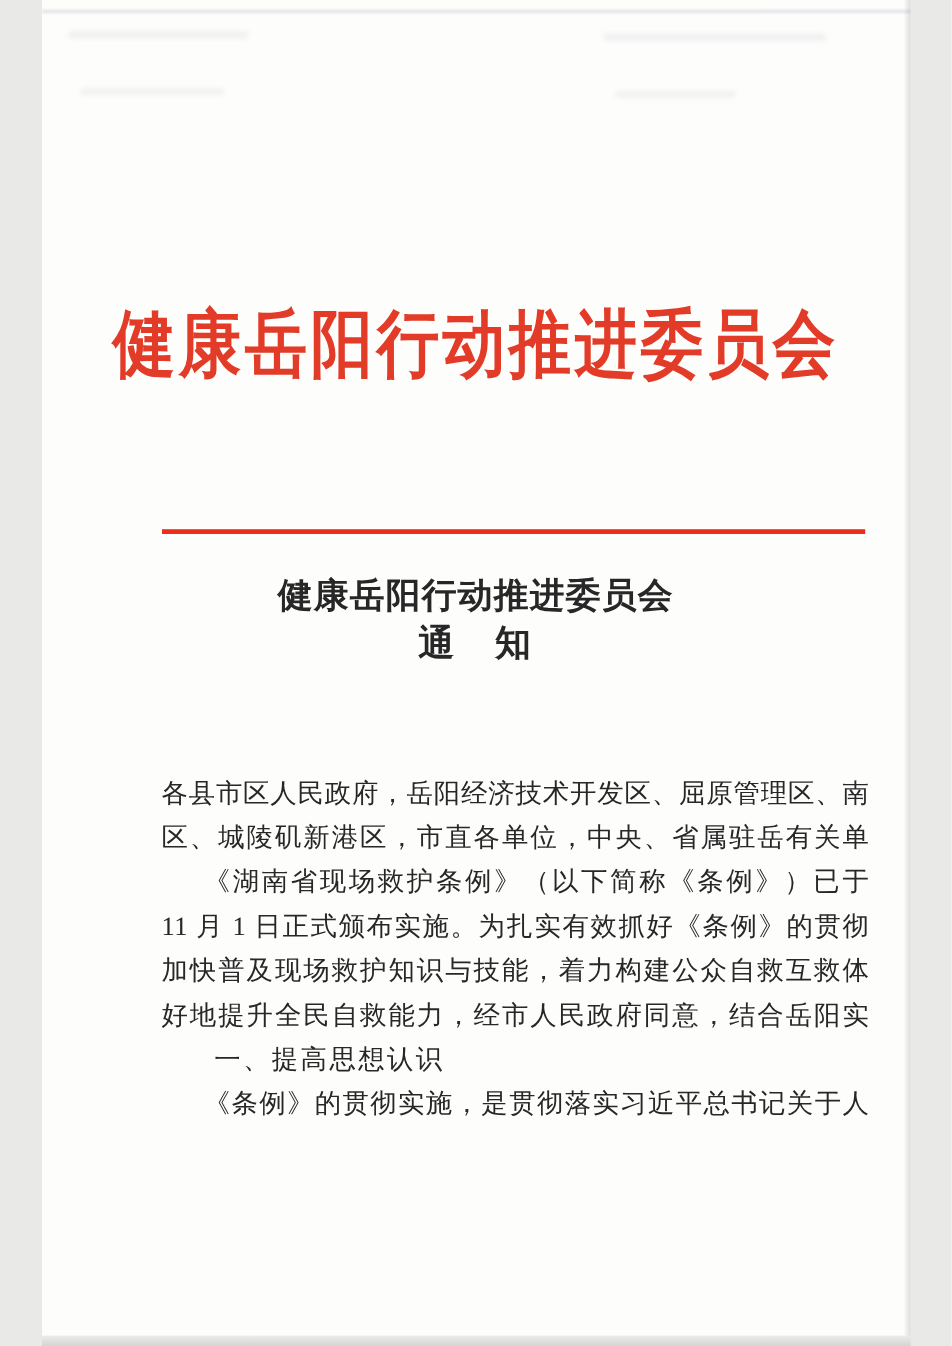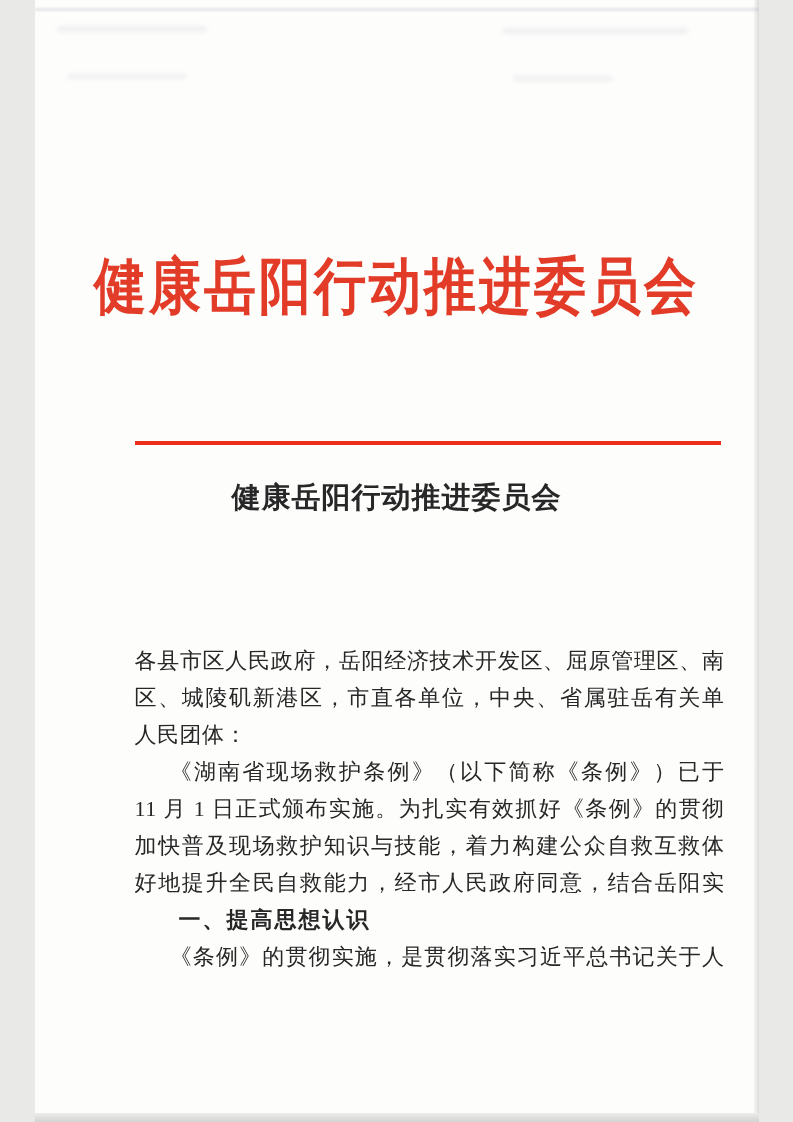--- a/index.html
+++ b/index.html
@@ -89,21 +89,21 @@
     height: 37px; line-height: 37px; letter-spacing: 0.5px;
     white-space: nowrap; overflow: visible;
   }
   .body-line.flush {
     white-space: normal; text-align: justify; text-align-last: justify;
     overflow: hidden;
   }
   .body-line.indent1 { text-indent: 1.6em; }
   .body-line.indent2 { text-indent: 2em; }
   .body-line.heading {
-    font-weight: bold;
+    font-weight: normal;
     font-family: "Liberation Sans", "DejaVu Sans", sans-serif;
     letter-spacing: 2px;
   }
 </style>
 </head>
 <body>
 
 <div class="page">
 
   <div class="scan-top-strip"></div>
@@ -117,26 +117,26 @@
   <div class="cyan-mark"></div>
   <div class="red-speck"></div>
 
   <div class="letterhead">健康岳阳行动推进委员会</div>
 
 
   <div class="red-rule"></div>
 
   <div class="title-block">
     <div class="title-line">健康岳阳行动推进委员会</div>
+    <div class="title-line notice">通　知</div>
   </div>
 
   <div class="body-block">
     <div class="body-line flush">各县市区人民政府，岳阳经济技术开发区、屈原管理区、南湖新</div>
     <div class="body-line flush">区、城陵矶新港区，市直各单位，中央、省属驻岳有关单位，各</div>
-    <div class="body-line">人民团体：</div>
     <div class="body-line flush indent1">《湖南省现场救护条例》（以下简称《条例》）已于 2020 年</div>
     <div class="body-line flush">11 月 1 日正式颁布实施。为扎实有效抓好《条例》的贯彻落实，</div>
     <div class="body-line flush">加快普及现场救护知识与技能，着力构建公众自救互救体系，更</div>
     <div class="body-line flush">好地提升全民自救能力，经市人民政府同意，结合岳阳实际，现</div>
     <div class="body-line heading indent2">一、提高思想认识</div>
     <div class="body-line flush indent1">《条例》的贯彻实施，是贯彻落实习近平总书记关于人民至上、</div>
   </div>
 
 </div>
 

